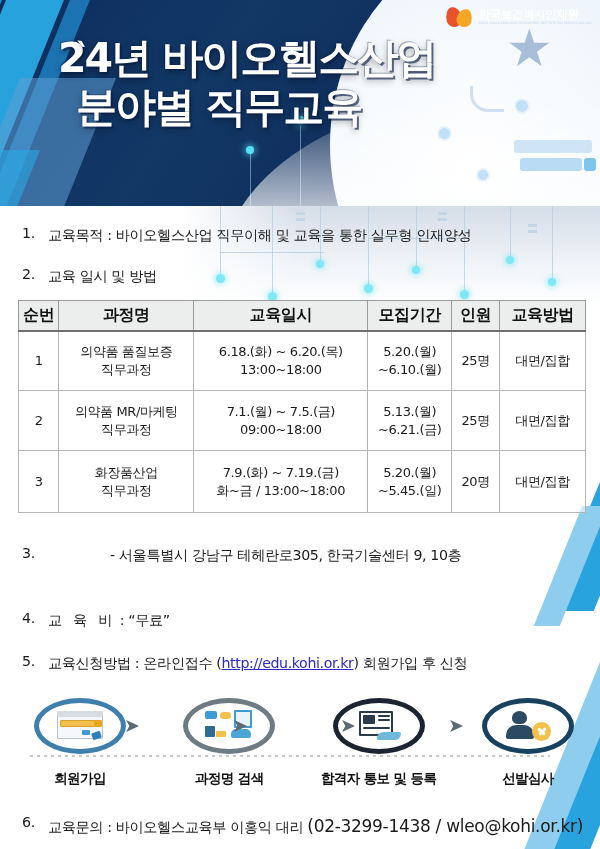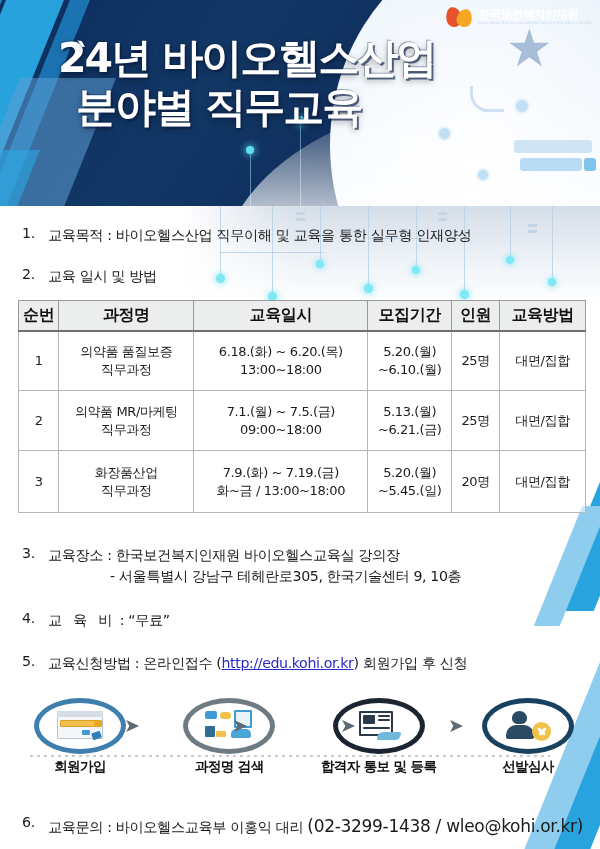--- a/index.html
+++ b/index.html
@@ -272,21 +272,21 @@
     justify-content: center;
     background: #ffffff;
   }
   .ring-1 { border: 5px solid #3f7fae; }
   .ring-2 { border: 5px solid #6e7b82; }
   .ring-3 { border: 5px solid #3d8ba8; }
   .ring-4 { border: 5px solid #18405f; }
   .ring-5 { border: 5px solid #1b2430; }
 
   .flow-label {
-    margin-top: 4px;
+    margin-top: 16px;
     font-size: 13.5px;
     font-weight: bold;
     color: #111;
     letter-spacing: -0.6px;
     white-space: nowrap;
   }
   .flow-arrow {
     position: absolute;
     top: 20px;
     width: 20px;
@@ -474,21 +474,20 @@
           <td>20명</td>
           <td>대면/집합</td>
         </tr>
       </tbody>
     </table>
   </div>
 
   <div class="item i3">
     <span class="item-num">3.</span>
     <span class="item-body">
-      <span>교육장소 : 한국보건복지인재원 바이오헬스교육실 강의장</span>
       <span class="item-sub">- 서울특별시 강남구 테헤란로305, 한국기술센터 9, 10층</span>
     </span>
   </div>
 
   <div class="item i4">
     <span class="item-num">4.</span>
     <span class="item-body">
       <span class="spaced">교 육 비</span><span> : “무료”</span>
     </span>
   </div>

